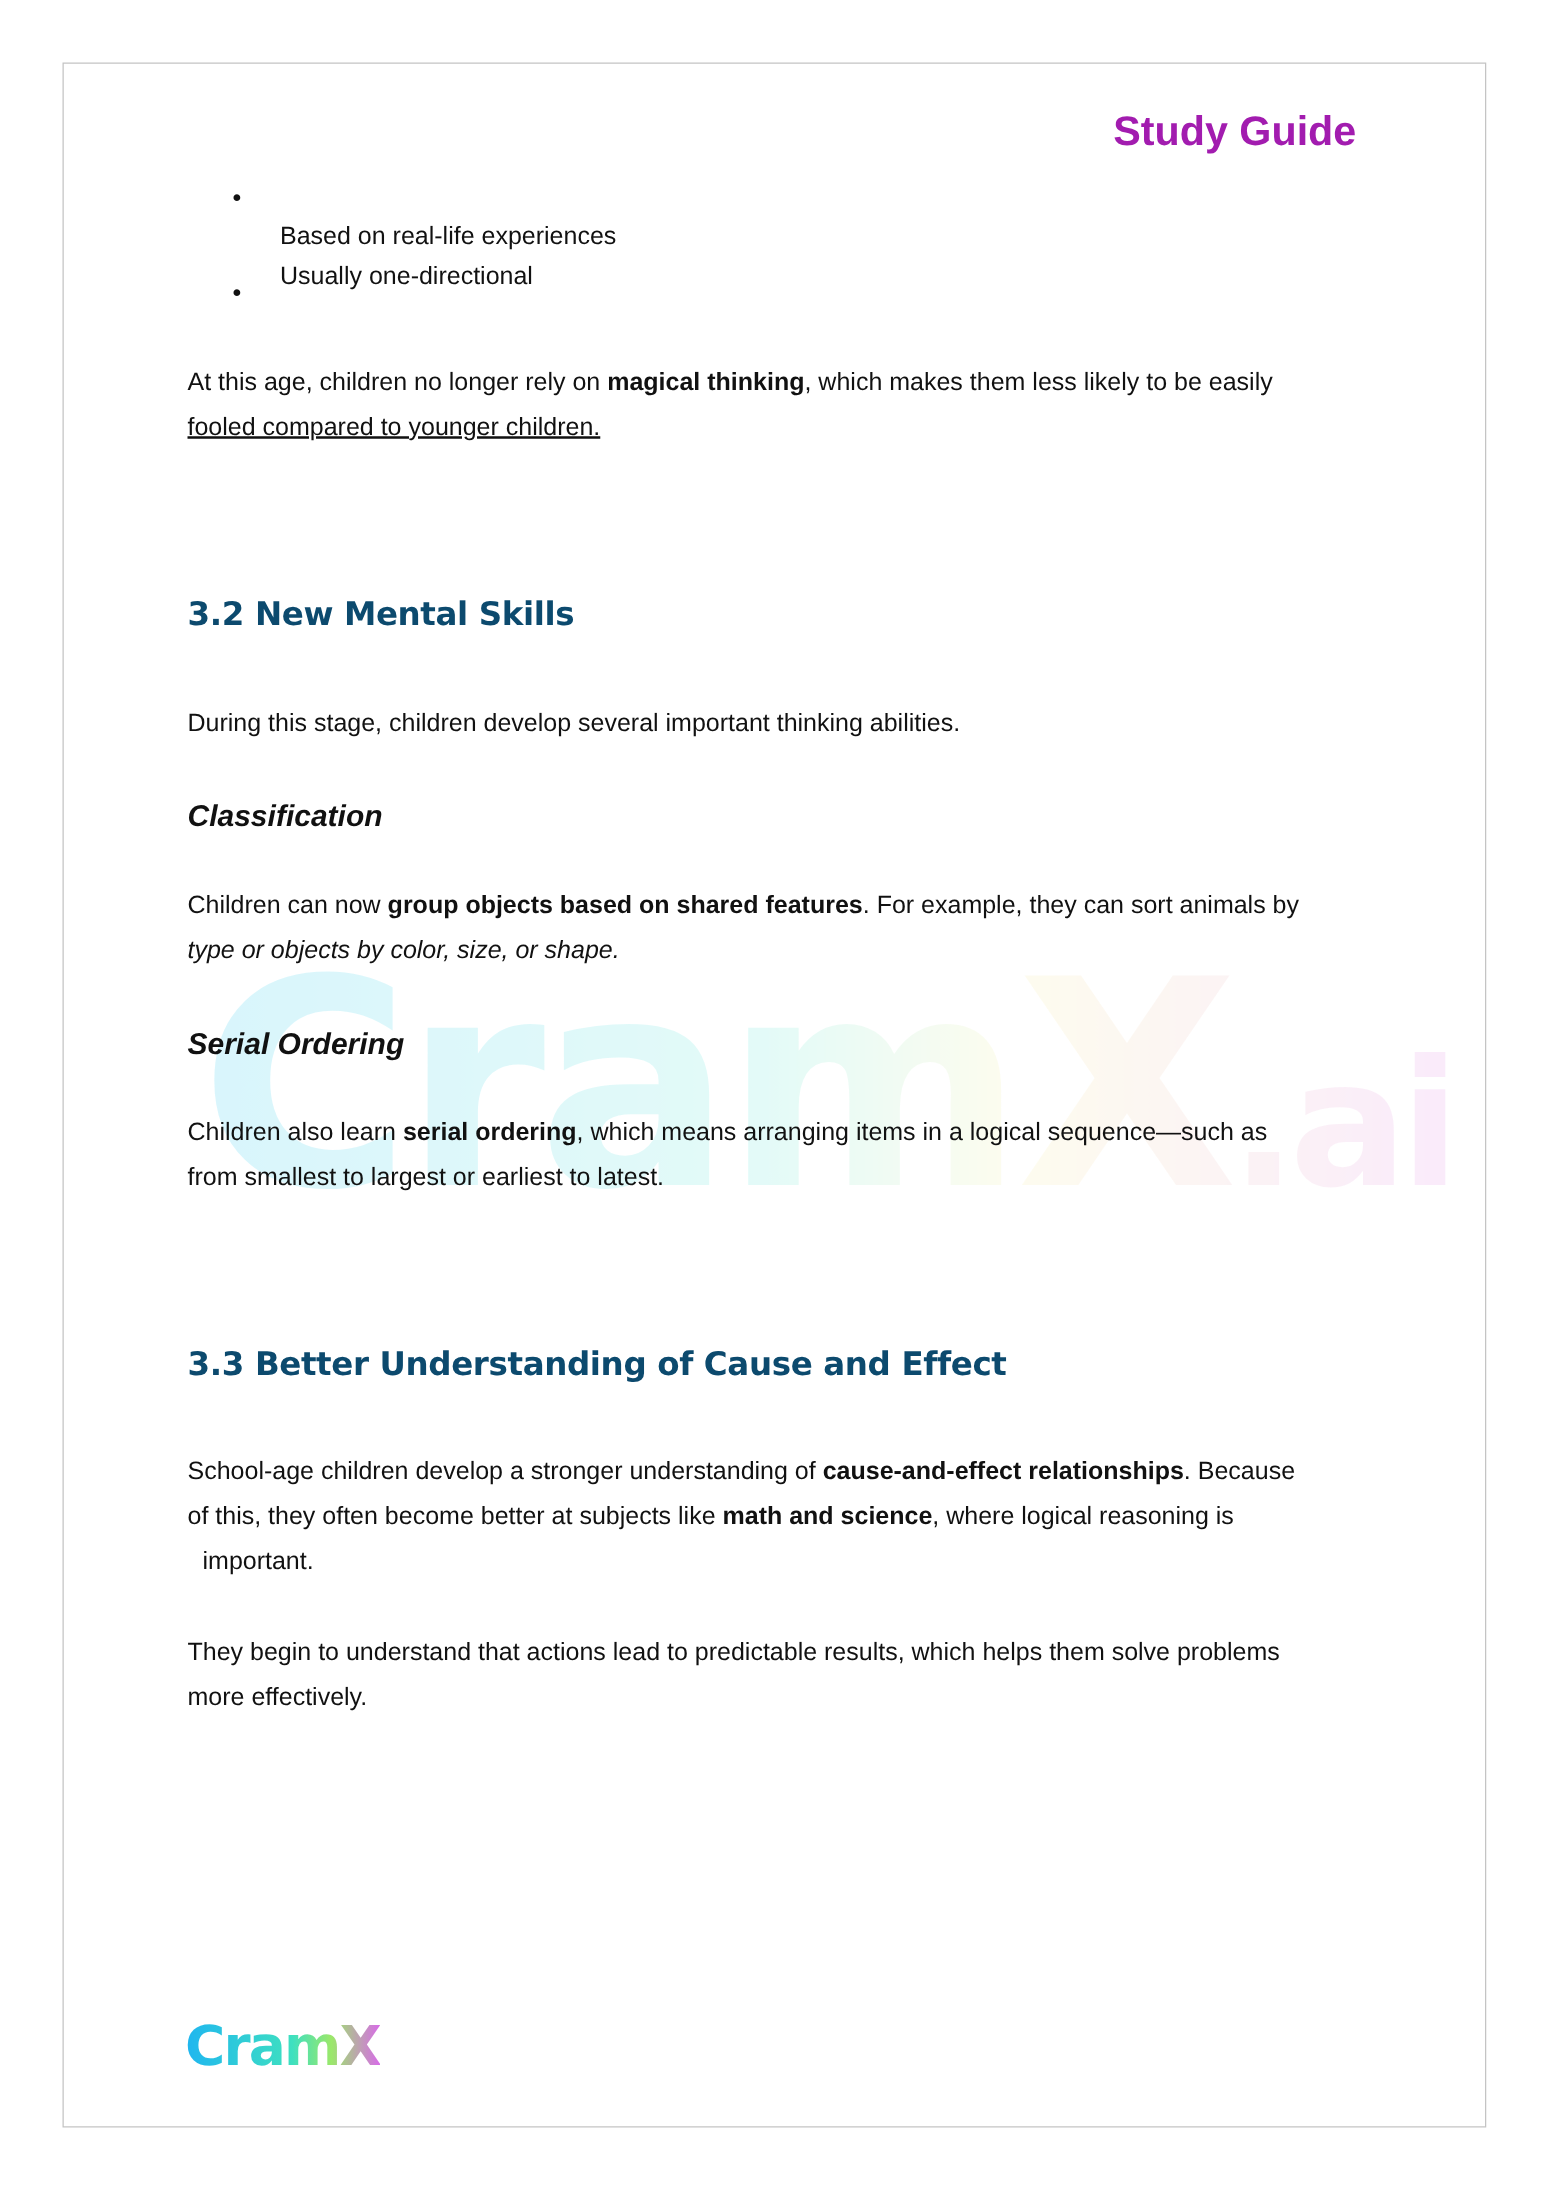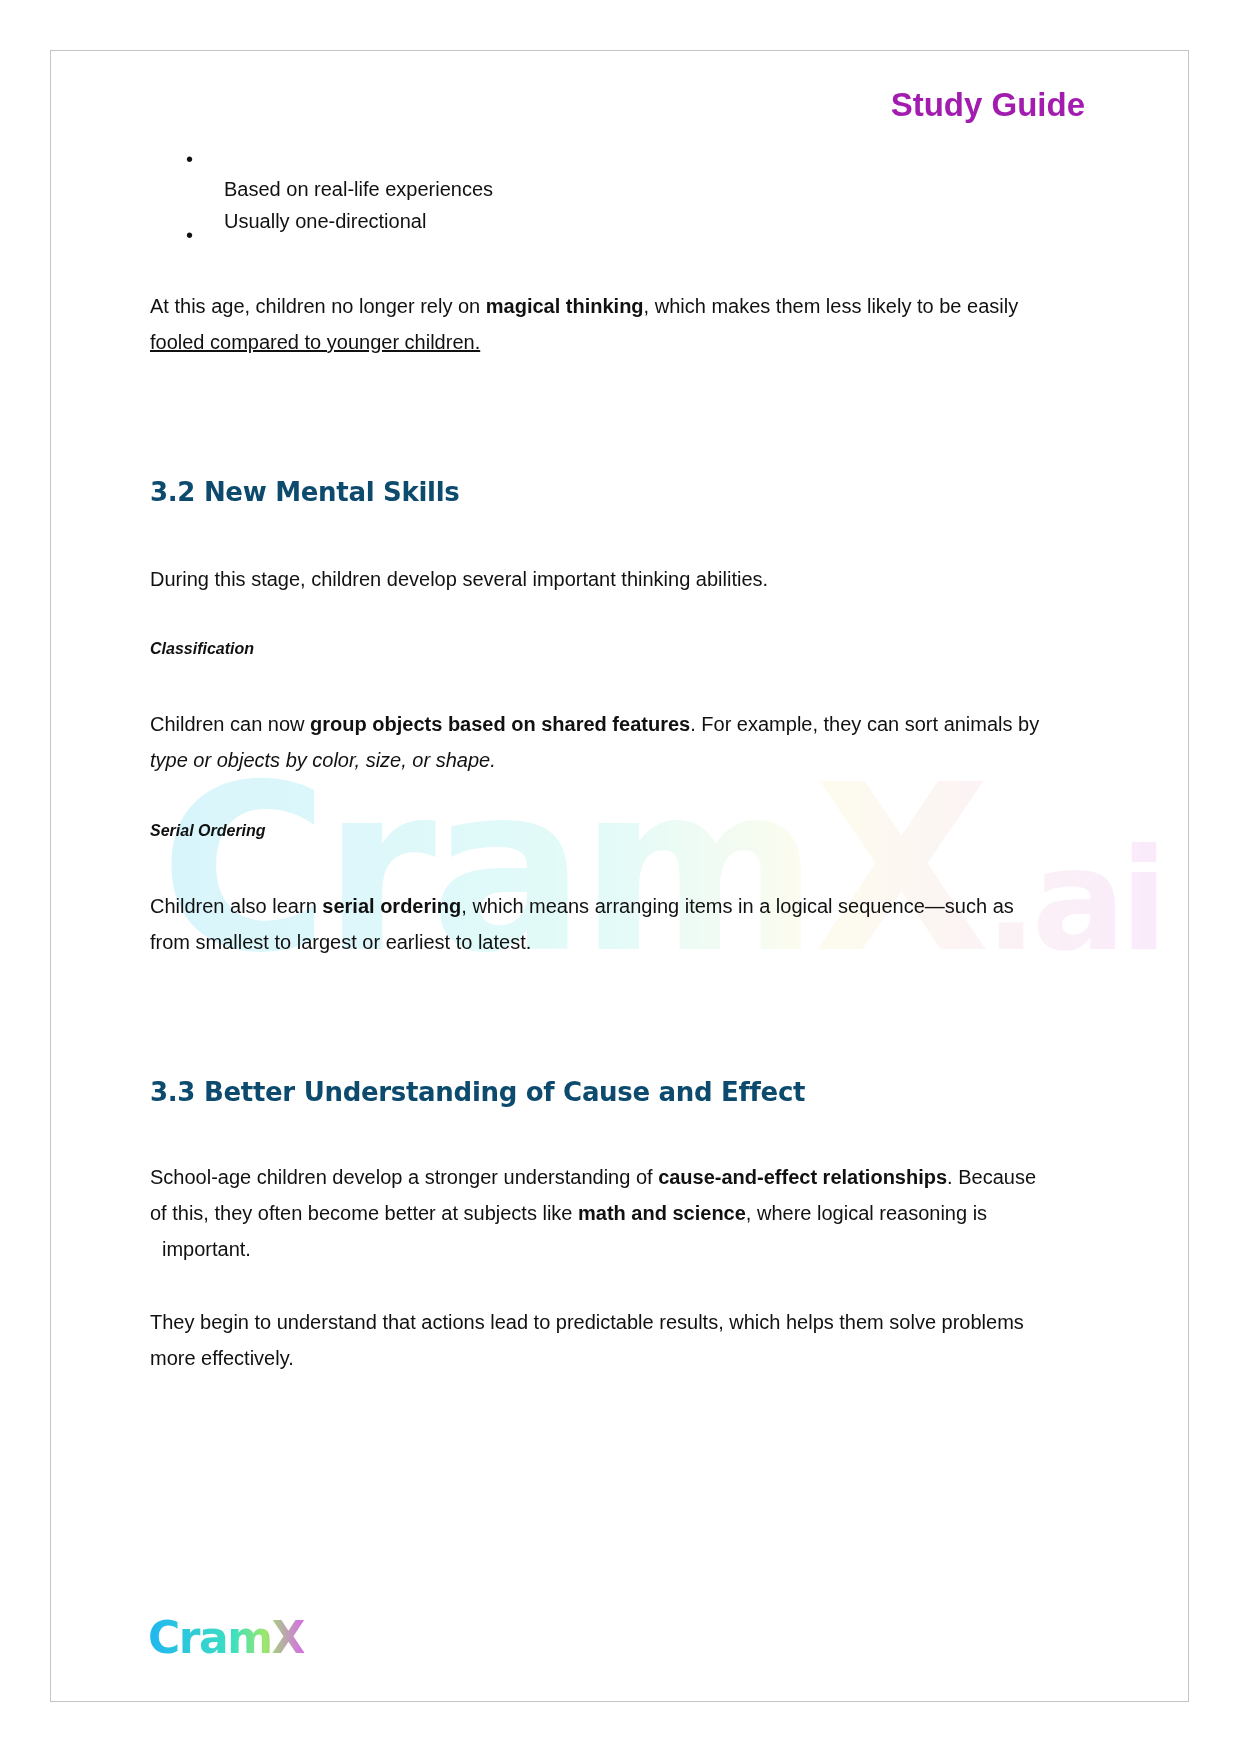--- a/index.html
+++ b/index.html
@@ -7,21 +7,21 @@
          font-family:"Liberation Sans", sans-serif; color:#111; }
   .page-border { position:absolute; left:50px; top:50px; width:1139px; height:1652px;
                  border:1px solid #c4c4c4; box-sizing:border-box; }
   .header-title { position:absolute; left:880px; top:86px; width:205px; text-align:right;
                   font-size:33px; font-weight:bold; color:#a21caf; }
   .t { position:absolute; left:150px; font-size:20px; line-height:36px; white-space:nowrap; }
   .bullet { position:absolute; left:186px; font-size:20px; }
   .btext { position:absolute; left:224px; font-size:20px; white-space:nowrap; }
   .h2 { position:absolute; left:150px; font-size:26px; font-weight:bold; color:#0c4a6e;
         font-family:"DejaVu Sans", sans-serif; letter-spacing:-0.3px; }
-  .sub { position:absolute; left:150px; font-size:16px; font-weight:bold; font-style:italic; }
+  .sub { position:absolute; left:150px; font-size:24px; font-weight:bold; font-style:italic; }
   b { font-weight:bold; }
   .watermark { position:absolute; left:160px; top:755px; font-family:"DejaVu Sans", sans-serif;
                font-weight:bold; font-size:230px; line-height:1; letter-spacing:-6px; opacity:0.17;
                background:linear-gradient(90deg,#21c8f0,#5ee7d8 45%,#f8f0a0 65%,#e28ae8);
                -webkit-background-clip:text; background-clip:text; color:transparent; pointer-events:none; }
   .watermark .ai { font-size:140px; }
   .logo { position:absolute; left:148px; top:1612px; font-family:"DejaVu Sans", sans-serif;
           font-weight:bold; font-size:44px; letter-spacing:-1.5px;
           background:linear-gradient(90deg,#1fb6f0,#3ee0c0 55%,#9be86a 75%,#d86be8);
           -webkit-background-clip:text; background-clip:text; color:transparent; }

